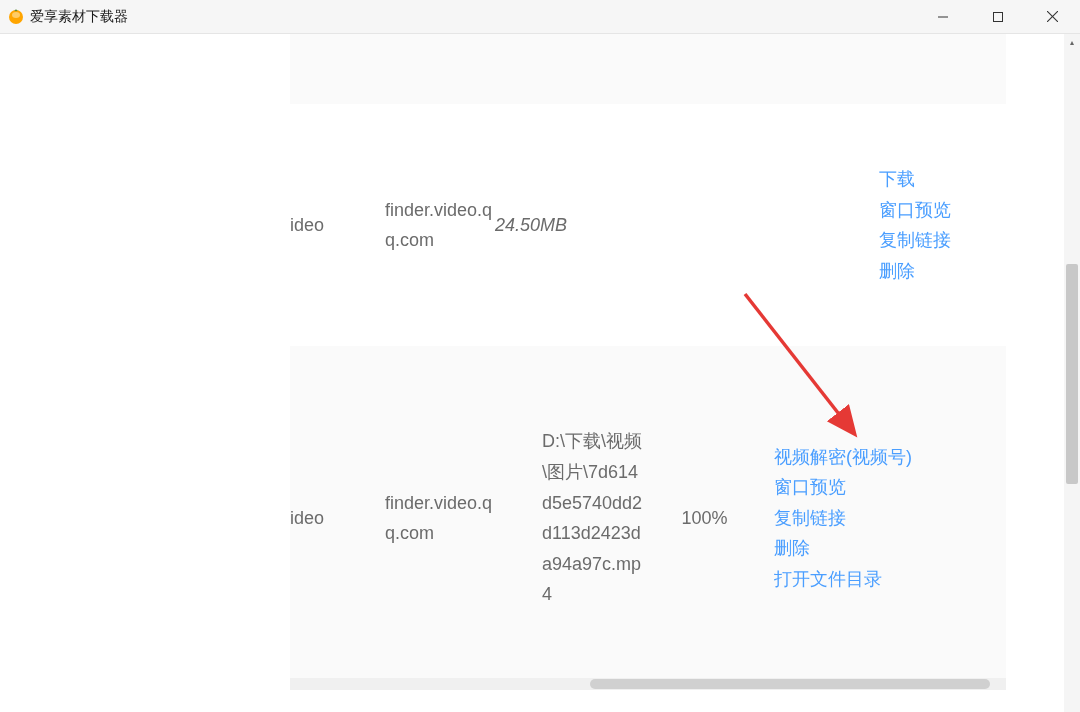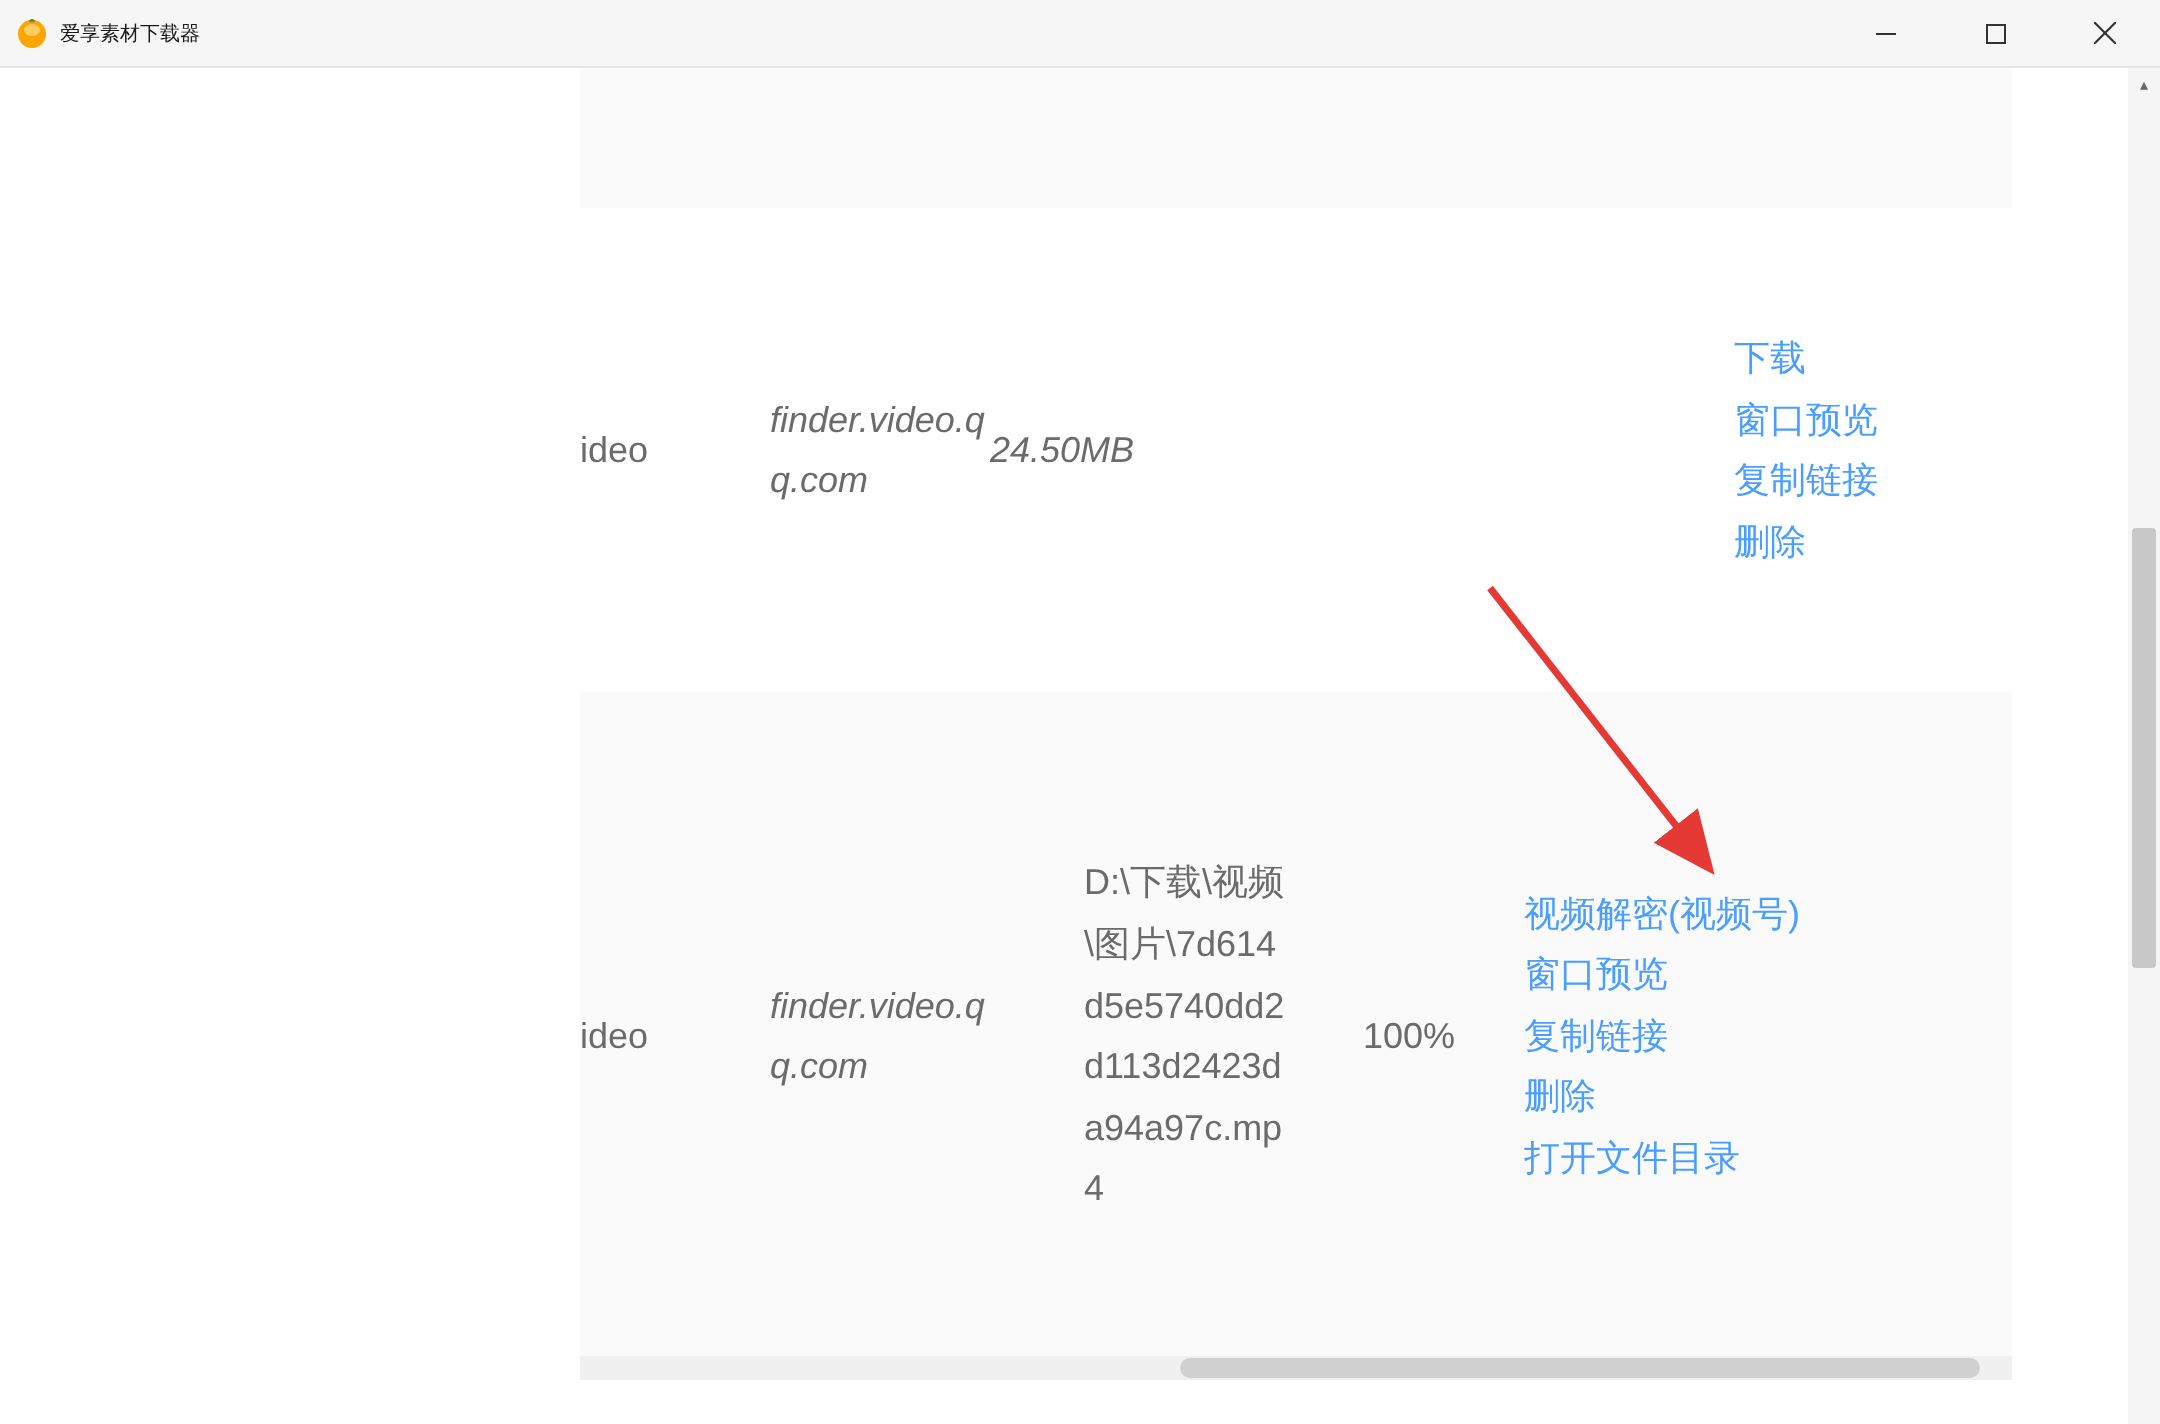--- a/index.html
+++ b/index.html
@@ -35,21 +35,21 @@
       align-items: center;
       justify-content: center;
     }
     
     .app-icon svg {
       width: 16px;
       height: 16px;
     }
     
     .app-title {
-      font-size: 10px;
+      font-size: 14px;
       color: #1a1a1a;
       font-weight: 500;
       text-align: center;
     }
     
     .window-controls {
       position: absolute;
       right: 0;
       top: 0;
       height: 100%;
@@ -154,21 +154,20 @@
     }
     
     .col-name {
       width: 95px;
       flex-shrink: 0;
     }
     
     .col-domain {
       width: 110px;
       flex-shrink: 0;
-      font-style: italic;
     }
     
     .col-size {
       width: 105px;
       flex-shrink: 0;
       font-style: italic;
     }
     
     .col-path {
       width: 105px;
@@ -186,20 +185,21 @@
       width: 180px;
       flex-shrink: 0;
     }
     
     .action-link {
       color: #4a9eff;
       font-size: 18px;
       line-height: 1.7;
       cursor: pointer;
       display: block;
+      margin-left: 12px;
     }
     
     .horizontal-scrollbar {
       position: absolute;
       bottom: 0;
       left: 0;
       right: 0;
       height: 12px;
       background: #f0f0f0;
     }

